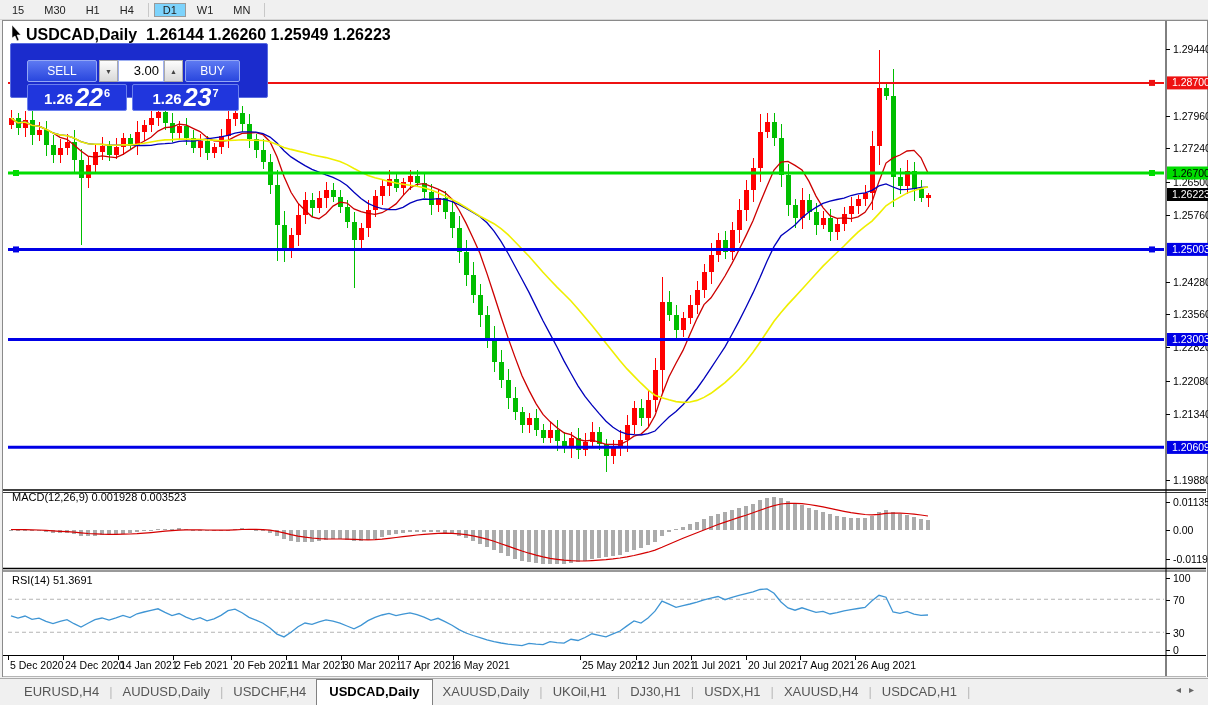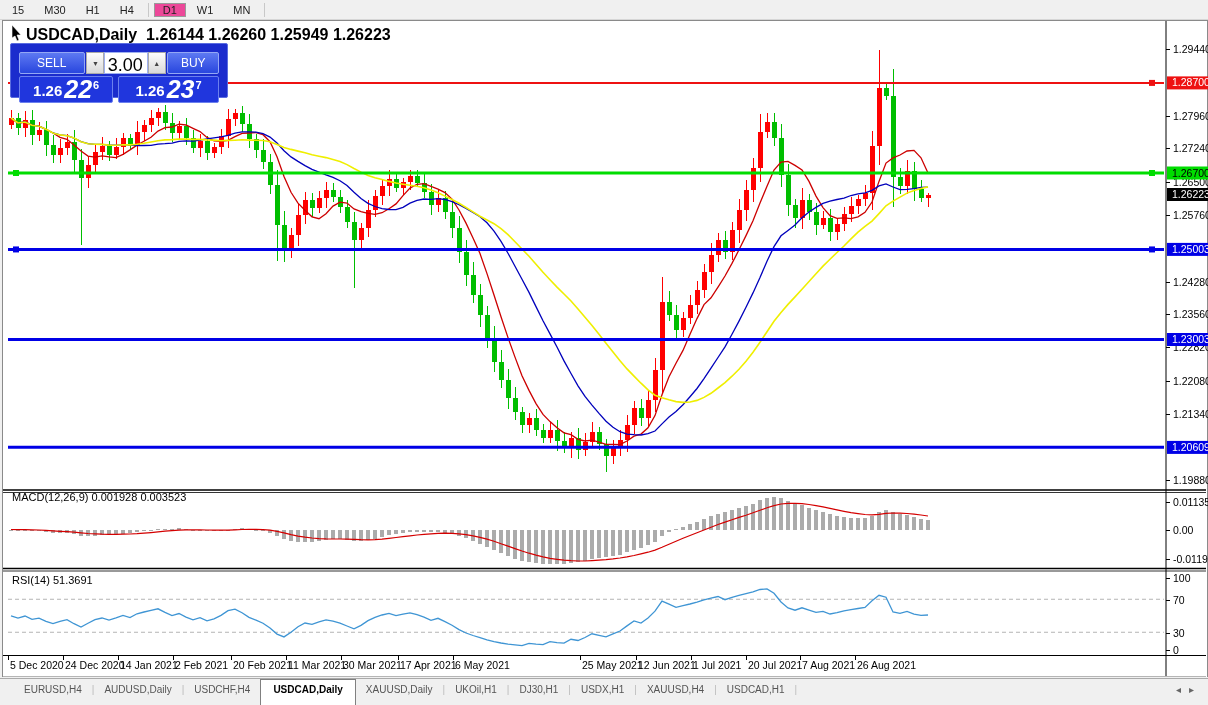--- a/index.html
+++ b/index.html
@@ -2,50 +2,50 @@
 <html><head>
 <meta charset="utf-8">
 <style>
   html,body{margin:0;padding:0;background:#f0f0f0;width:1208px;height:705px;overflow:hidden;
     font-family:"Liberation Sans",sans-serif;-webkit-font-smoothing:none;}
   #stage{position:relative;width:1208px;height:705px;border-radius:32px;}
   
   #toolbar{position:absolute;left:0;top:0;width:1208px;height:19px;background:#f0f0f0;
     border-bottom:1px solid #d6d6d6;display:flex;align-items:center;font-size:11px;color:#222;}
   .tb-item{padding:1px 9px;margin:0 1px;cursor:default;}
-  .tb-item.active{background:#ec4899;border:1px solid #9a9a9a;padding:0 8px;}
+  .tb-item.active{background:#7dd3fc;border:1px solid #9a9a9a;padding:0 8px;}
   .tb-sep{width:1px;height:14px;background:#c8c8c8;margin:0 4px;}
   
   #frame{position:absolute;left:2px;top:20px;width:1204px;height:656px;background:#ffffff;
     border-left:1px solid #8a8a8a;border-top:1px solid #8a8a8a;border-right:1px solid #8a8a8a;}
   #innerline{position:absolute;left:6px;top:21px;width:1px;height:654px;background:#555;}
   #chart-svg{position:absolute;left:0;top:0;}
   
   #title{position:absolute;left:26px;top:26px;font-size:16px;font-weight:bold;color:#000;white-space:nowrap;}
   #cursor{position:absolute;left:11px;top:25px;}
   
-  #ocp{position:absolute;left:10px;top:43px;width:218px;height:55px;background:#1b2ccd;
-    border:1px solid #5a6ce0;border-radius:2px;padding:8px;box-sizing:border-box;}
+  #ocp{position:absolute;left:10px;top:43px;width:258px;height:55px;background:#1b2ccd;
+    border:1px solid #5a6ce0;border-radius:2px;padding:16px;box-sizing:border-box;}
   .ocp-row1{display:flex;height:22px;}
   .btn-trade{width:70px;height:22px;color:#fff;font-size:12px;text-align:center;line-height:21px;
     background:linear-gradient(#5d79f2,#2946de);border:1px solid #93a7f5;border-radius:2px;box-sizing:border-box;cursor:pointer;}
   .btn-buy{width:55px;}
   .spin-btn{width:19px;height:22px;background:linear-gradient(#fdfdfd,#d9d9d9);border:1px solid #aaa;
     box-sizing:border-box;font-size:7px;color:#444;text-align:center;line-height:21px;cursor:pointer;}
   .vol-field{width:46px;height:22px;background:#fff;border:1px solid #9fb0f0;box-sizing:border-box;
-    font-size:18px;color:#000;text-align:right;padding:2px 4px 0 0;}
+    font-size:13px;color:#000;text-align:right;padding:2px 4px 0 0;}
   .ocp-row2{display:flex;margin-top:2px;}
   .px-box{height:27px;background:#2036dd;border:1px solid #6b80ee;border-radius:2px;color:#fff;
     display:flex;align-items:flex-end;justify-content:center;box-sizing:border-box;cursor:pointer;}
   .px-small{font-size:15px;font-weight:bold;margin:0 2px 3px 0;}
   .px-big{font-size:25px;font-weight:bold;line-height:25px;margin-bottom:0px;font-style:italic;}
   .px-sup{font-size:11px;font-weight:bold;margin:2px 0 0 1px;align-self:flex-start;}
   
   #tabs{position:absolute;left:0;top:678px;width:1208px;height:27px;background:#f0f0f0;
-    border-top:1px solid #aaa;display:flex;align-items:flex-start;font-size:10px;color:#555;}
+    border-top:1px solid #aaa;display:flex;align-items:flex-start;font-size:13px;color:#555;}
   .tab{padding:5px 10px 0 10px;height:22px;cursor:pointer;white-space:nowrap;}
   .tab.active{background:#fff;border:1px solid #808080;border-bottom:1px solid #fff;color:#000;font-weight:bold;
     padding:4px 12px 0 12px;margin-top:0px;}
   .tab-sep{color:#bbb;padding-top:5px;}
   #tab-arrows{position:absolute;right:6px;top:684px;font-size:10px;color:#666;letter-spacing:8px;cursor:pointer;}
 </style>
 </head>
 <body>
 
 <div id="stage">

